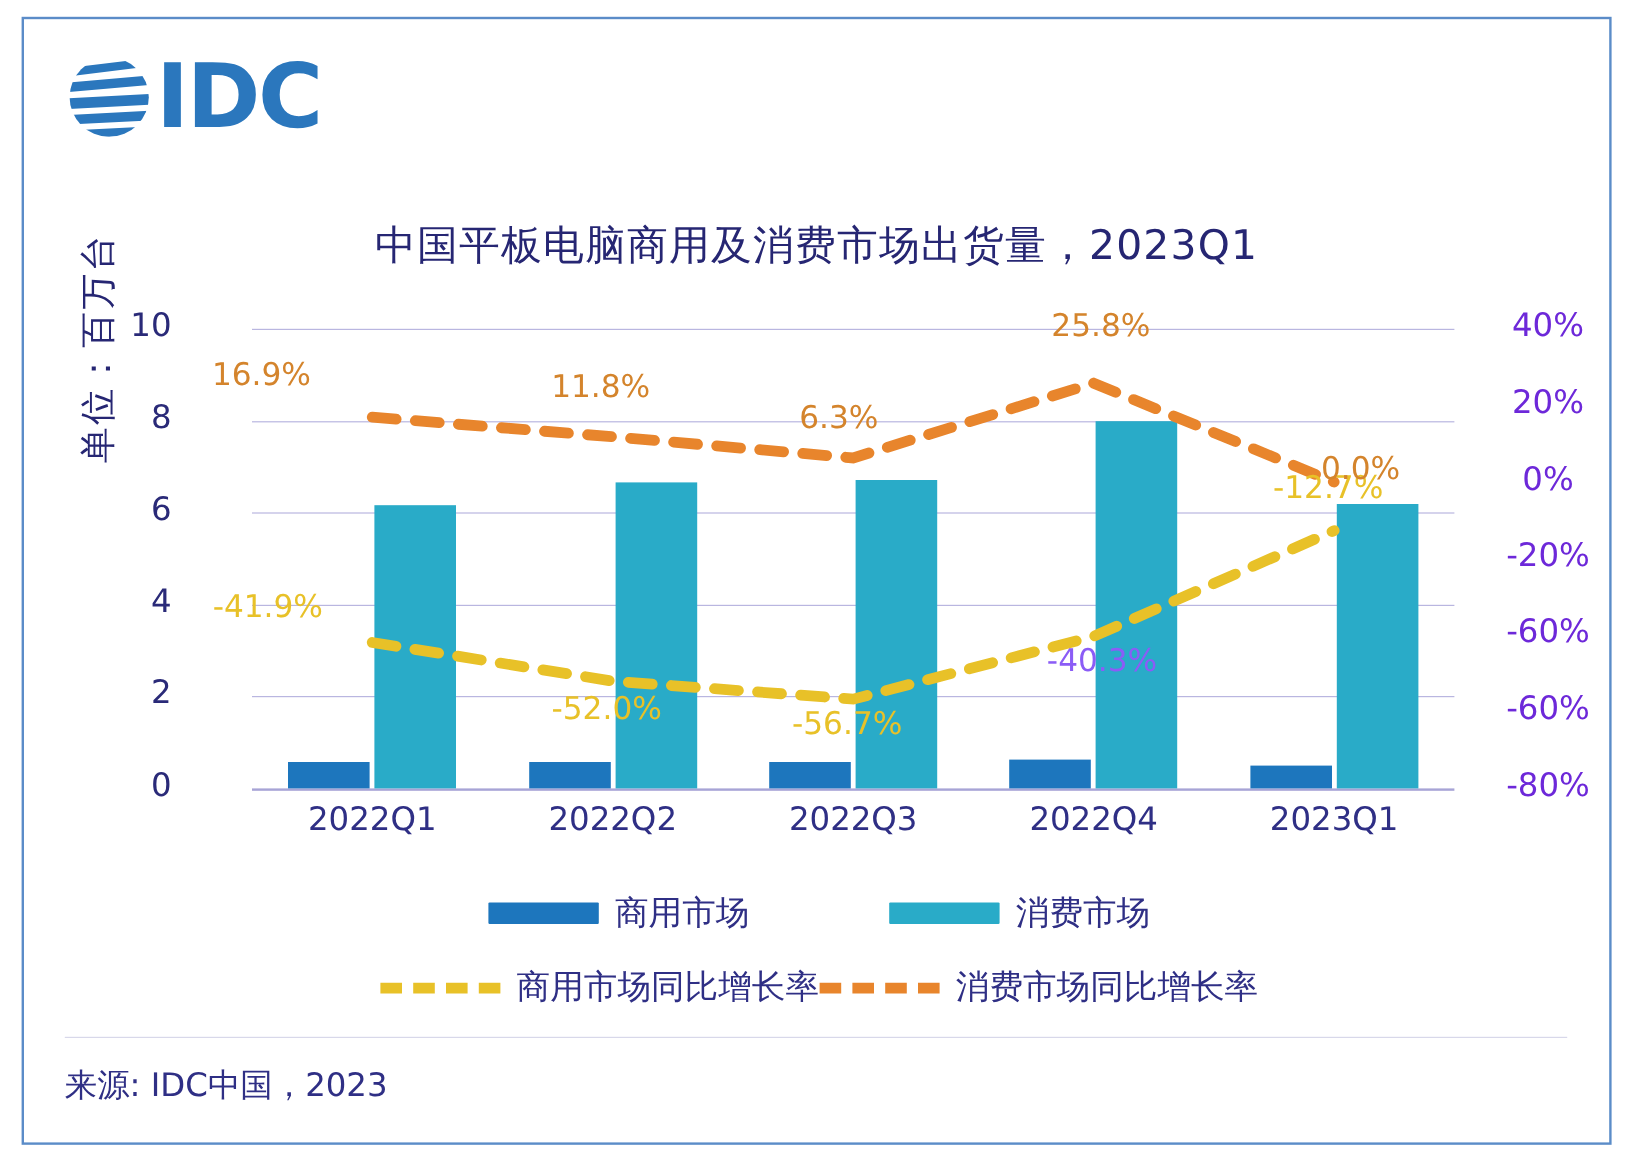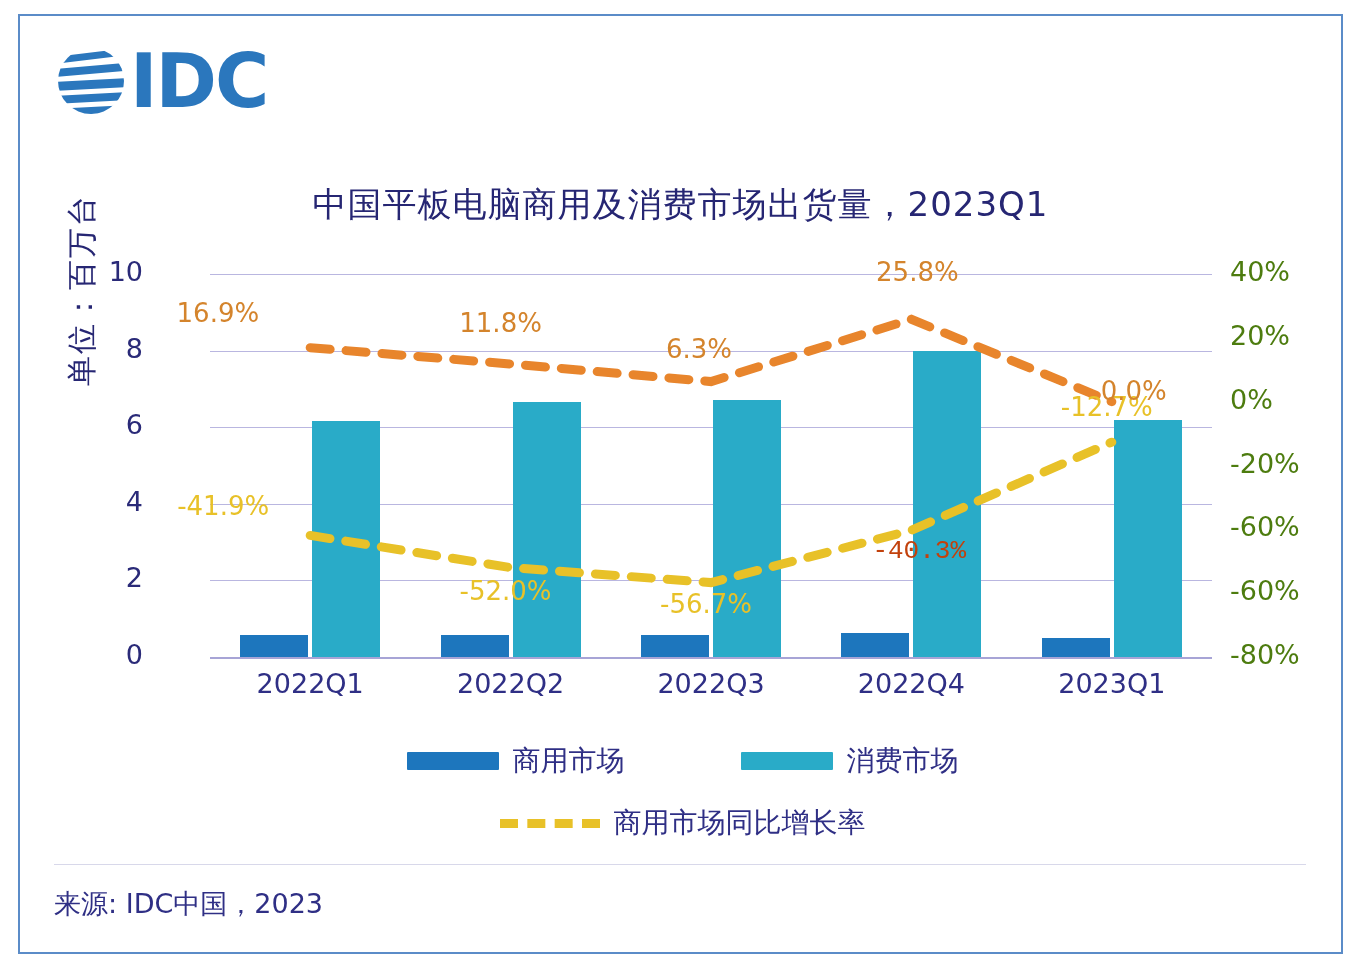--- a/index.html
+++ b/index.html
@@ -41,22 +41,22 @@
     position:absolute;left:0;width:100%;height:1px;background:#b9b6e0;
   }
   .axis-zero{background:#a7a4d6;height:2px;}
   .ytick-left{
     position:absolute;right:1202px;
     width:60px;text-align:right;
     font-size:27px;color:#2a2a78;
     font-family:"DejaVu Sans","Liberation Sans",sans-serif;
   }
   .ytick-right{
-    position:absolute;left:1210px;width:120px;text-align:left;
-    font-size:27px;color:#4d7c0f;
+    position:absolute;left:1210px;width:120px;text-align:center;
+    font-size:27px;color:#6d28d9;
     font-family:"DejaVu Sans","Liberation Sans",sans-serif;
   }
   #ylabel-left{
     position:absolute;left:42px;top:370px;
     width:280px;
     transform:rotate(-90deg);transform-origin:left top;
     font-size:30px;color:#262673;letter-spacing:2px;
     font-family:"DejaVu Sans","Liberation Sans",sans-serif;
     white-space:nowrap;
   }
@@ -164,21 +164,21 @@
       <div class="ytick-right" style="top: 303.833px;">20%</div>
       <div class="ytick-right" style="top: 240px;">40%</div>
       <div class="xtick" style="left: 200.2px; width: 180px;">2022Q1</div>
       <div class="xtick" style="left: 400.6px; width: 180px;">2022Q2</div>
       <div class="xtick" style="left: 601px; width: 180px;">2022Q3</div>
       <div class="xtick" style="left: 801.4px; width: 180px;">2022Q4</div>
       <div class="xtick" style="left: 1001.8px; width: 180px;">2023Q1</div>
       <div class="dlabel dlabel-commercial" style="left: 157.2px; top: 475.397px; width: 90px; text-align: center; color: rgb(232, 193, 40);">-41.9%</div>
       <div class="dlabel dlabel-commercial" style="left: 439.6px; top: 559.633px; width: 90px; text-align: center; color: rgb(232, 193, 40);">-52.0%</div>
       <div class="dlabel dlabel-commercial" style="left: 640px; top: 572.634px; width: 90px; text-align: center; color: rgb(232, 193, 40);">-56.7%</div>
-      <div class="dlabel dlabel-commercial" style="left: 852.4px; top: 520.291px; width: 90px; text-align: center; color: #c2410c; font-family: Liberation Mono, monospace;">-40.3%</div>
+      <div class="dlabel dlabel-commercial" style="left: 852.4px; top: 520.291px; width: 90px; text-align: center; color: #8b5cf6;">-40.3%</div>
       <div class="dlabel dlabel-commercial" style="left: 1040.8px; top: 376.201px; width: 90px; text-align: center; color: rgb(232, 193, 40);">-12.7%</div>
       <div class="dlabel dlabel-consumer" style="left: 149.2px; top: 281.728px; width: 90px; text-align: right; color: rgb(212, 132, 44);">16.9%</div>
       <div class="dlabel dlabel-consumer" style="left: 435.6px; top: 292.005px; width: 90px; text-align: center; color: rgb(212, 132, 44);">11.8%</div>
       <div class="dlabel dlabel-consumer" style="left: 634px; top: 317.559px; width: 90px; text-align: center; color: rgb(212, 132, 44);">6.3%</div>
       <div class="dlabel dlabel-consumer" style="left: 852.4px; top: 241.322px; width: 90px; text-align: center; color: rgb(212, 132, 44);">25.8%</div>
       <div class="dlabel dlabel-consumer" style="left: 1068.8px; top: 359.667px; width: 90px; text-align: center; color: rgb(212, 132, 44);">0.0%</div>
     </div>
 
   <div id="legend">
     <div class="legend-row row1">
@@ -189,19 +189,23 @@
       <div class="legend-item">
         <span class="swatch" style="background:#29abc8"></span>
         <span class="legend-label">消费市场</span>
       </div>
     </div>
     <div class="legend-row row2">
       <div class="legend-item">
         <span class="swatch-dash" style="border-top-color:#e8c128"></span>
         <span class="legend-label">商用市场同比增长率</span>
       </div>
+      <div class="legend-item">
+        <span class="swatch-dash" style="border-top-color:#e8852c"></span>
+        <span class="legend-label">消费市场同比增长率</span>
+      </div>
     </div>
   </div>
 
   <div id="divider"></div>
   <div id="source">来源: IDC中国，2023</div>
 
 </div>
 
 </body></html>

